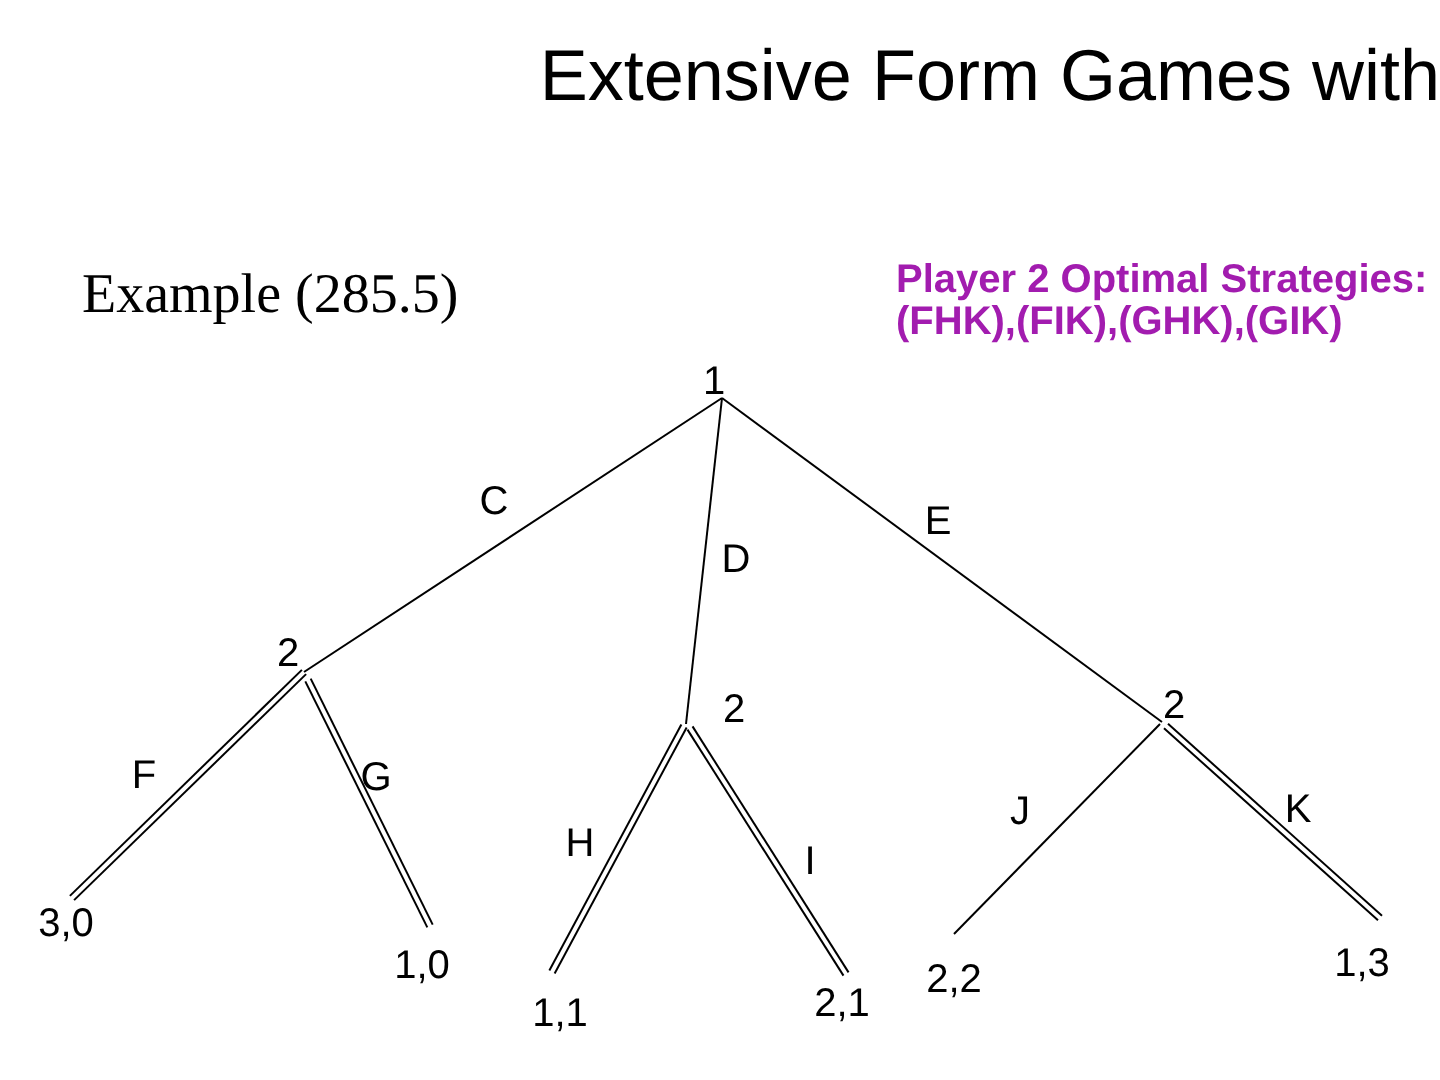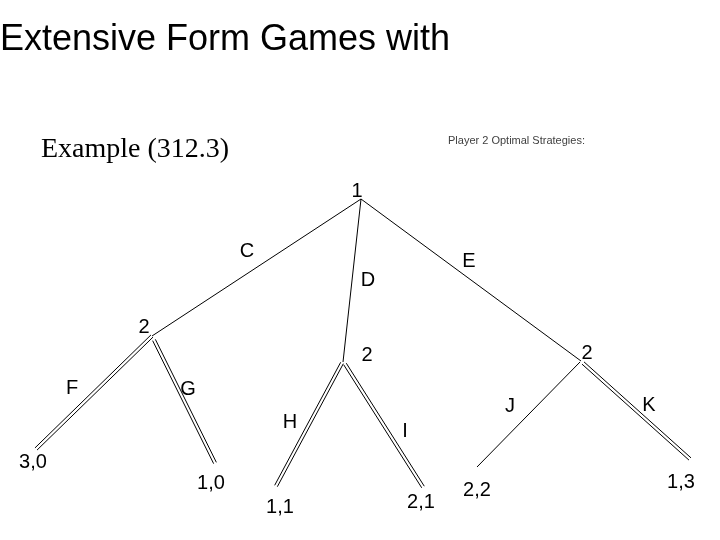--- a/index.html
+++ b/index.html
@@ -14,44 +14,44 @@
     background: #ffffff;
     overflow: hidden;
     font-family: "Liberation Sans", sans-serif;
     color: #000000;
   }
   .title {
     position: absolute;
     left: 0;
     right: 0;
     top: 16px;
-    text-align: left;
+    text-align: right;
     font-size: 36px;
     line-height: 44px;
     font-weight: 400;
     color: #000000;
   }
   .subtitle {
     position: absolute;
     left: 41px;
     top: 132px;
     font-family: "Liberation Serif", serif;
     font-size: 28px;
     line-height: 32px;
     font-weight: 400;
     color: #000000;
   }
   .note {
     position: absolute;
     left: 448px;
     top: 130px;
-    font-size: 11px;
+    font-size: 20px;
     line-height: 21px;
-    font-weight: 400;
-    color: #404040;
+    font-weight: 700;
+    color: #a21caf;
   }
   .tree-svg {
     position: absolute;
     left: 0;
     top: 0;
     width: 720px;
     height: 540px;
   }
   .tree-svg text {
     font-family: "Liberation Sans", sans-serif;
@@ -61,24 +61,25 @@
 </style>
 </head>
 <body>
 
 <div class="slide">
 
   <div class="title">
     <div>Extensive Form Games with</div>
   </div>
 
-  <div class="subtitle">Example (312.3)</div>
+  <div class="subtitle">Example (285.5)</div>
 
   <div class="note">
     <div>Player 2 Optimal Strategies:</div>
+    <div>(FHK),(FIK),(GHK),(GIK)</div>
   </div>
 
   <svg class="tree-svg" viewBox="0 0 720 540" xmlns="http://www.w3.org/2000/svg">
       <line x1="361" y1="199" x2="152" y2="336" stroke="#000000" stroke-width="1"></line>
       <text x="247" y="257" text-anchor="middle">C</text>
       <line x1="361" y1="199" x2="343" y2="362" stroke="#000000" stroke-width="1"></line>
       <text x="368" y="286" text-anchor="middle">D</text>
       <line x1="361" y1="199" x2="581" y2="361" stroke="#000000" stroke-width="1"></line>
       <text x="469" y="267" text-anchor="middle">E</text>
       <line x1="150.95332475174493" y1="334.9255369132957" x2="34.95332475174493" y2="447.9255369132957" stroke="#000000" stroke-width="1"></line>

